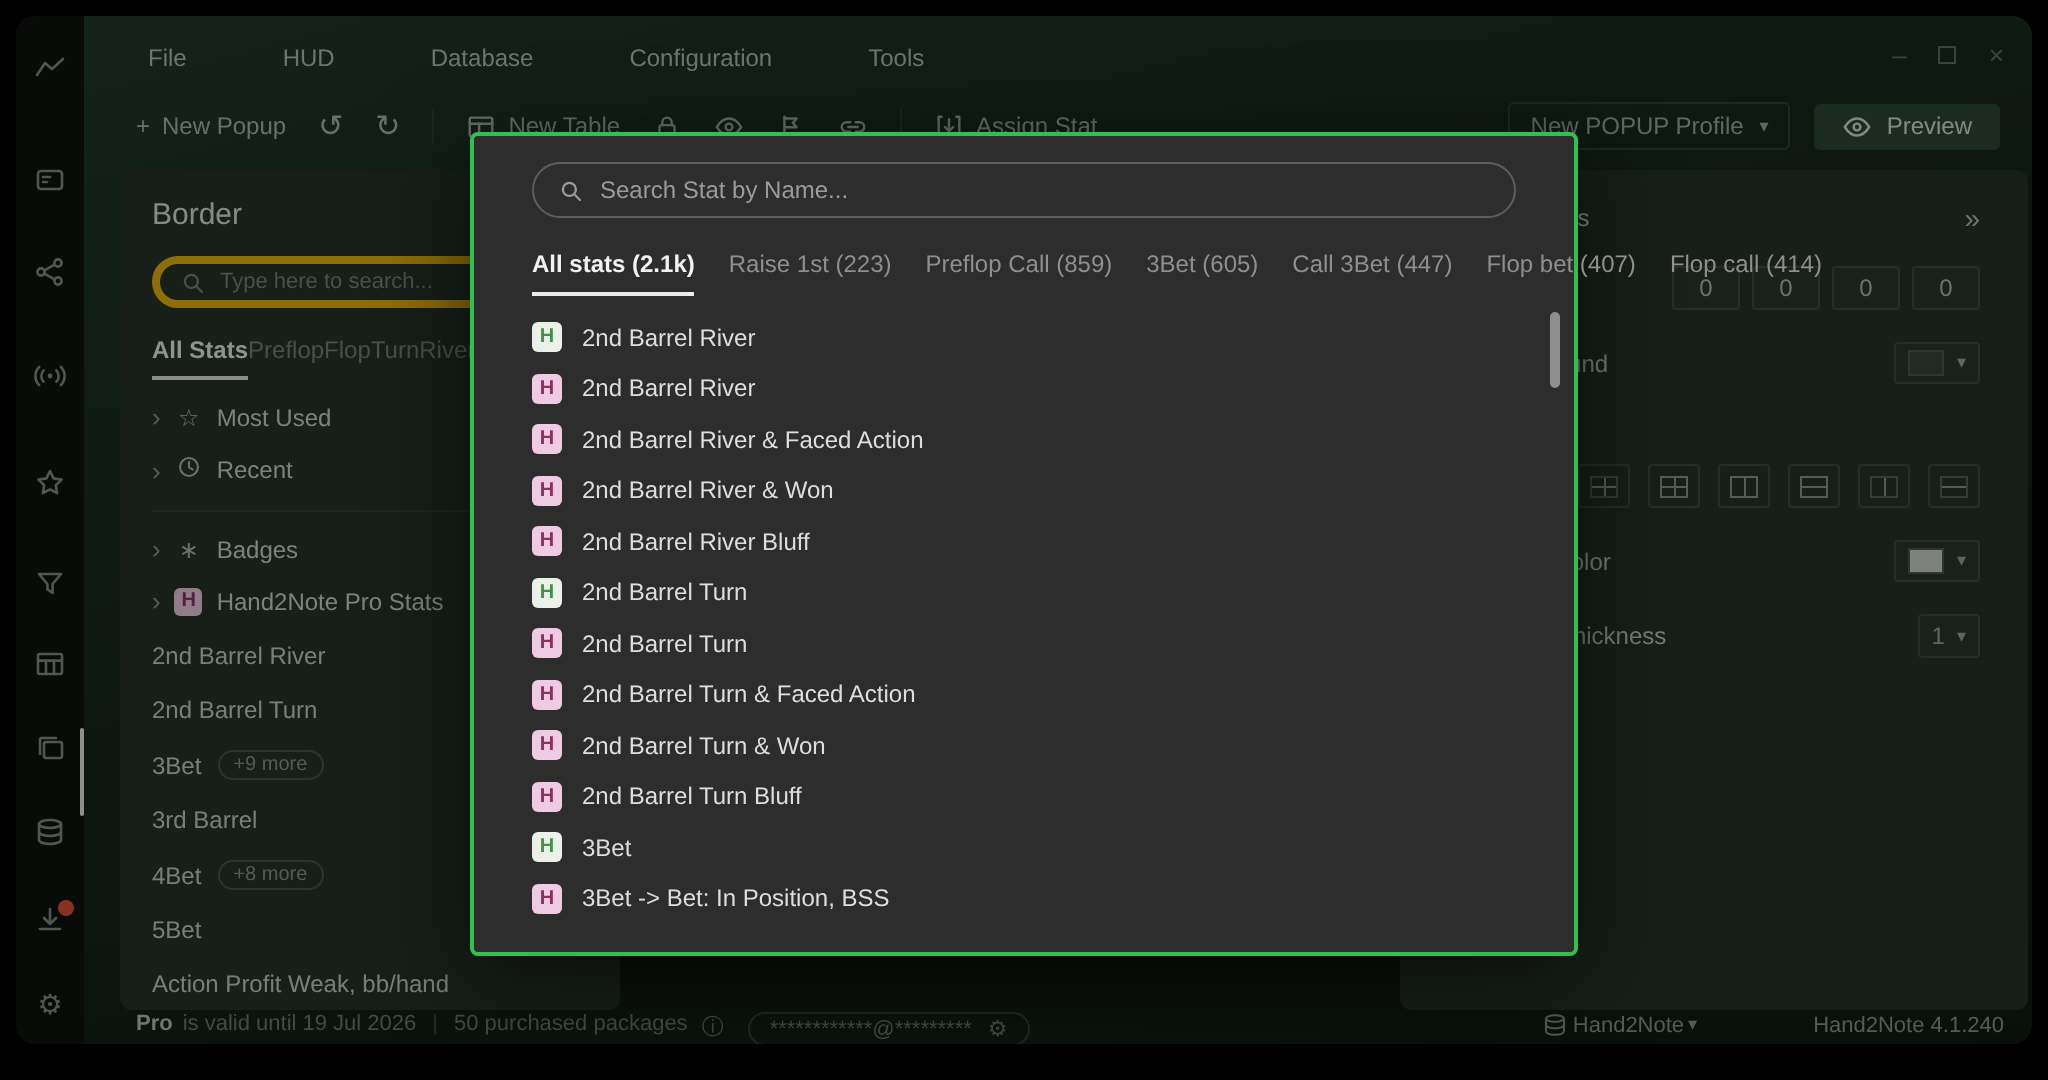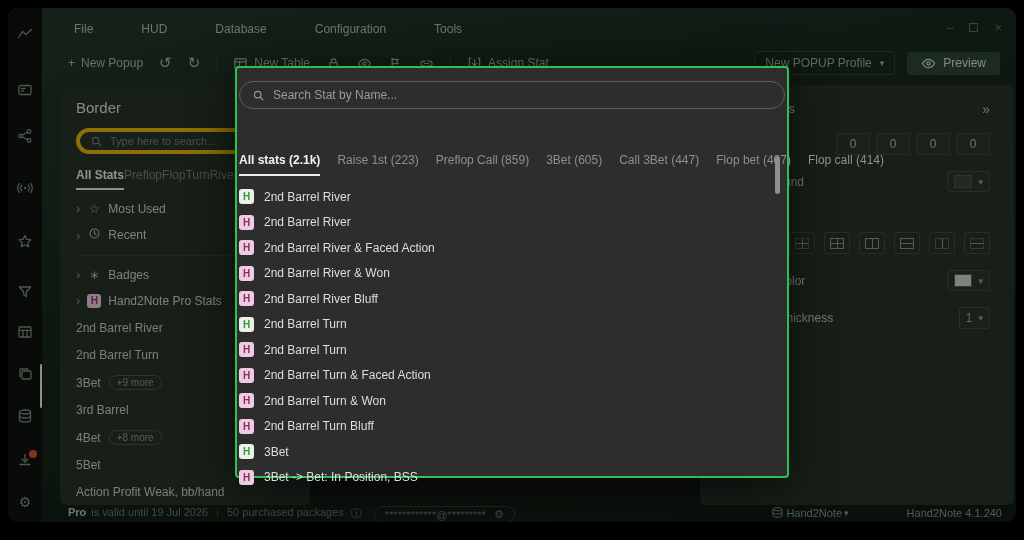--- a/index.html
+++ b/index.html
@@ -80,27 +80,27 @@
   .bsq i.border-columns, .bsq i.border-vertical { background-size:0 0,1px 100%; }
   .bsq i.border-rows, .bsq i.border-horizontal { background-size:100% 1px,0 0; }
   .bsq i.border-columns, .bsq i.border-rows { border-color:#8b948c; }
   .bsq i.border-vertical, .bsq i.border-horizontal { border-color:#555e56; }
 
   
   .canvas { position:absolute; left:302px; top:77px; width:390px; height:420px; background:#11170f; border-radius:6px; }
   .overlay { position:absolute; inset:0; background:rgba(4,7,5,0.40); z-index:5; }
   .modal { position:absolute; left:227px; top:58px; width:554px; height:412px; z-index:10;
     background:#2d2d2d; border:2px solid #30c04e; border-radius:4px;
-    box-shadow:0 10px 45px rgba(0,0,0,0.65); padding:13px 2px; }
+    box-shadow:0 10px 45px rgba(0,0,0,0.65); padding:13px 29px; }
   .m-search { height:28px; border:1px solid #5e5e5e; border-radius:14px; display:flex; align-items:center;
     gap:8px; padding:0 12px; color:#9b9b9b; }
   .m-search input { background:none; border:none; outline:none; color:#cfcfcf; font-size:12px; width:100%; }
   .m-search input::placeholder { color:#9b9b9b; }
   .m-tabs { display:flex; gap:17px; margin-top:16px; white-space:nowrap; color:#8f8f8f; font-size:12px; }
-  .m-tabs .tab { padding-bottom:7px;margin-top:28px; }
+  .m-tabs .tab { padding-bottom:7px; }
   .m-tabs .tab.active { color:#f2f2f2; font-weight:bold; border-bottom:2px solid #ececec; }
   .m-list { margin-top:8px; }
   .m-row { display:flex; align-items:center; gap:10px; height:25.5px; color:#dedede; font-size:12px; }
   .m-row .h-badge { width:15px; height:15px; }
   .m-scroll { position:absolute; right:7px; top:88px; width:5px; height:38px; background:#8f8f8f; border-radius:3px; }
 
   
   .statusbar { position:absolute; left:60px; right:14px; top:498px; height:16px; display:flex;
     align-items:flex-start; color:#6d756e; font-size:11px; }
   .statusbar b { color:#b9bfba; margin-right:5px; font-size:11px; }

